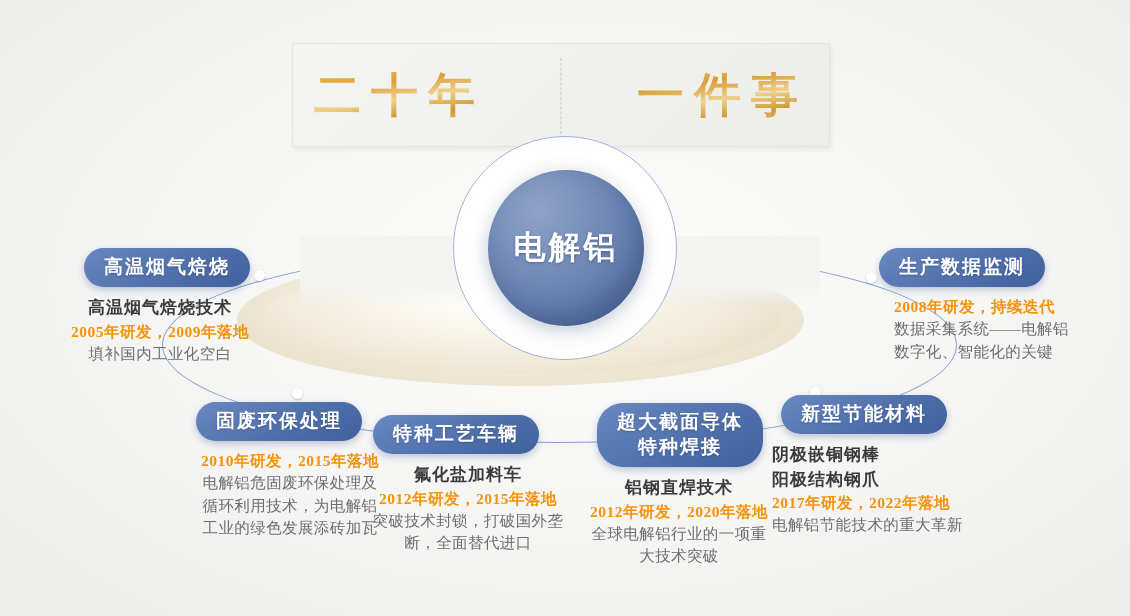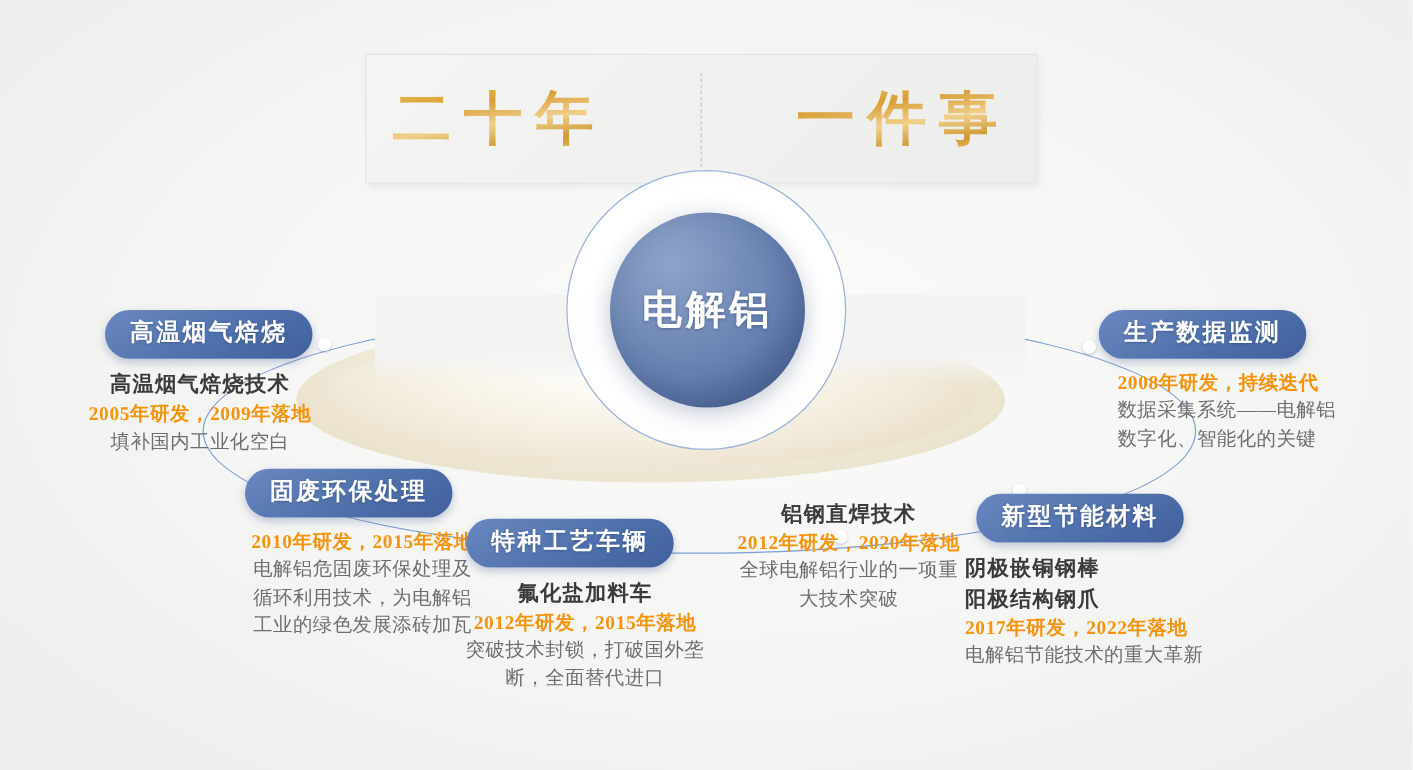--- a/index.html
+++ b/index.html
@@ -109,21 +109,21 @@
   .t-head{color:#3b3b3b;font-weight:700;font-size:17px;line-height:1.42;letter-spacing:1px;}
   .t-date{color:#f5930a;font-weight:700;font-size:15.5px;line-height:1.42;letter-spacing:.5px;}
   .t-body{color:#6e6e6e;font-size:15.5px;line-height:1.45;letter-spacing:.4px;}
 
   .center{text-align:center;}
   .left{text-align:left;}
 
   
   #g-roast   {left:32px;  top:236px; width:256px;}
   #g-monitor {left:872px; top:236px; width:258px;}
-  #g-solid   {left:172px; top:363px; width:236px;}
+  #g-solid   {left:172px; top:390px; width:236px;}
   #g-vehicle {left:362px; top:403px; width:212px;}
   #g-weld    {left:570px; top:391px; width:218px;}
   #g-material{left:768px; top:383px; width:244px;}
 
   #g-roast .badge   {margin-left:52px;}
   #g-solid .badge   {margin-left:24px;}
   #g-vehicle .badge {margin-left:11px;}
   #g-weld .badge    {margin-left:27px;}
   #g-material .badge{margin-left:13px;}
   #g-monitor .badge {margin-left:7px;}
@@ -178,21 +178,22 @@
         <div class="t-body">电解铝危固废环保处理及</div>
         <div class="t-body">循环利用技术，为电解铝</div>
         <div class="t-body">工业的绿色发展添砖加瓦</div>
       </div></div>
   <div class="node-group" id="g-vehicle"><div class="badge one-line">特种工艺车辆</div><div class="block txt center">
         <div class="t-head">氟化盐加料车</div>
         <div class="t-date">2012年研发，2015年落地</div>
         <div class="t-body">突破技术封锁，打破国外垄</div>
         <div class="t-body">断，全面替代进口</div>
       </div></div>
-  <div class="node-group" id="g-weld"><div class="block txt center">
+  <div class="node-group" id="g-weld"><div class="badge two-line">超大截面导体
+特种焊接</div><div class="block txt center">
         <div class="t-head">铝钢直焊技术</div>
         <div class="t-date">2012年研发，2020年落地</div>
         <div class="t-body">全球电解铝行业的一项重</div>
         <div class="t-body">大技术突破</div>
       </div></div>
   <div class="node-group" id="g-material"><div class="badge one-line">新型节能材料</div><div class="block txt left">
         <div class="t-head">阴极嵌铜钢棒</div>
         <div class="t-head">阳极结构钢爪</div>
         <div class="t-date">2017年研发，2022年落地</div>
         <div class="t-body">电解铝节能技术的重大革新</div>

